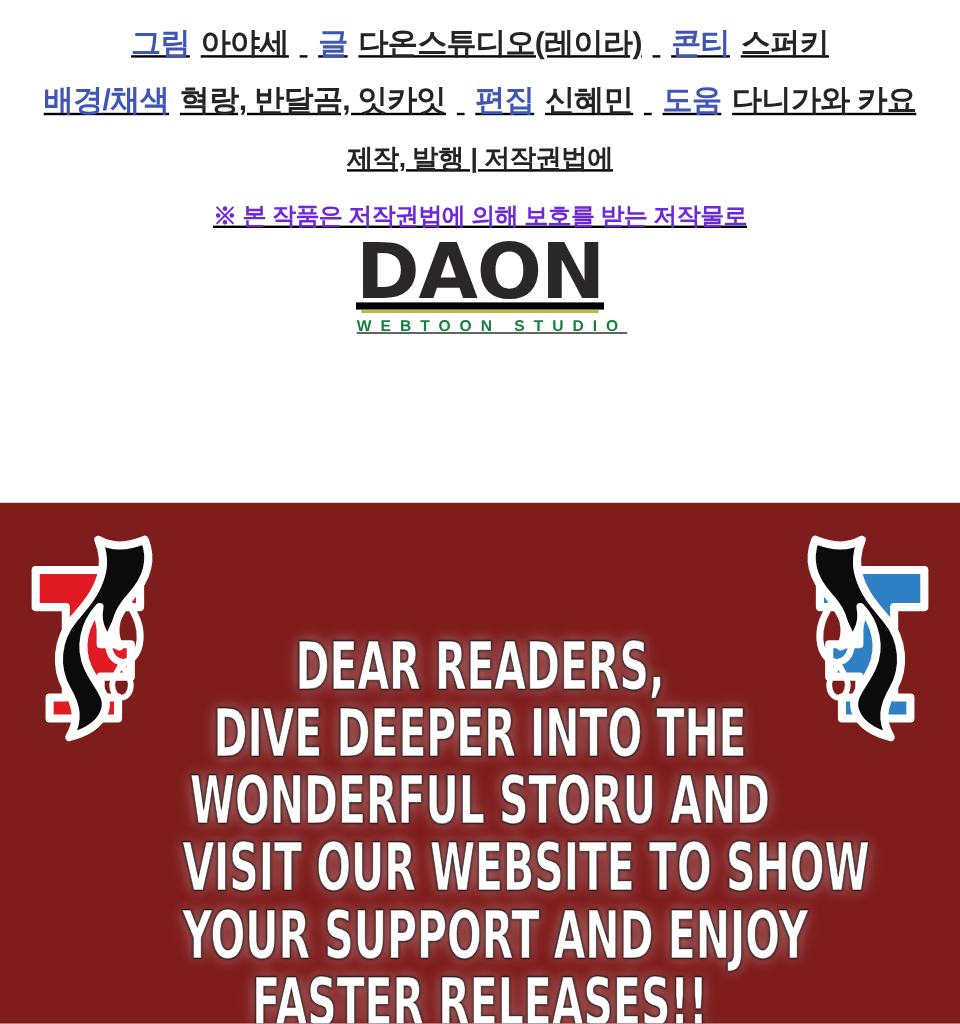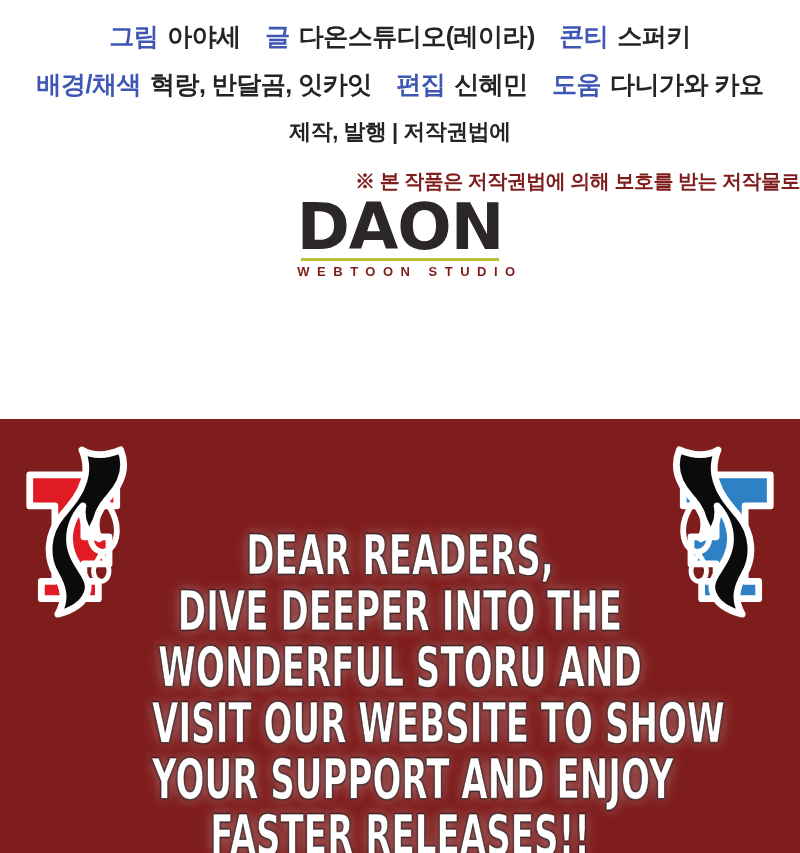--- a/index.html
+++ b/index.html
@@ -2,50 +2,50 @@
 <html><head>
 <meta charset="utf-8">
 <style>
   * { box-sizing: border-box; }
   html,body { margin:0; padding:0; }
   body {
     width:800px; height:853px; overflow:hidden;
     font-family:"Liberation Sans", sans-serif;
     background:#ffffff;
   }
-  .page { width:800px; height:821px; position:relative; }
+  .page { width:800px; height:821px; position:relative;text-decoration:underline; }
 
   
   .white-section {
     height:419px; background:#ffffff; text-align:center;
   }
   .credits { padding-top:12px; }
   .credit-line {
     font-size:25px; line-height:48px; font-weight:700;
     color:#242424; letter-spacing:-0.5px; white-space:nowrap;
   }
   .credit-line .seg { margin:0 9px; }
   .credit-line .lbl { color:#3f56b4; margin-right:9px; }
   .credit-line.small { font-size:22px; }
 
   .copyright {
     margin-top:10px; font-size:20px; font-weight:700;
-    color:#7f1d1d; line-height:30px; letter-spacing:-0.5px;text-align:right;
+    color:#6d28d9; line-height:30px; letter-spacing:-0.5px;
   }
 
   .daon { }
   .daon-name {
     font-family:"DejaVu Sans", sans-serif;
     font-size:64px; font-weight:800; color:#2b2728;
     letter-spacing:-1px; line-height:62px;
   }
   .daon-divider { display:block; margin:0 auto; }
   .daon-sub {
     margin-top:3px; padding-left:20px;
-    font-size:13px; font-weight:600; color:#7f1d1d;
+    font-size:13px; font-weight:600; color:#15803d;
     letter-spacing:7.5px;
   }
 
   
   .black-section {
     position:relative; height:434px; background:#7f1d1d; overflow:hidden;
   }
   .emblem { position:absolute; top:24px; }
   .emblem.left  { left:22px; }
   .emblem.right { right:22px; transform:scaleX(-1); }

